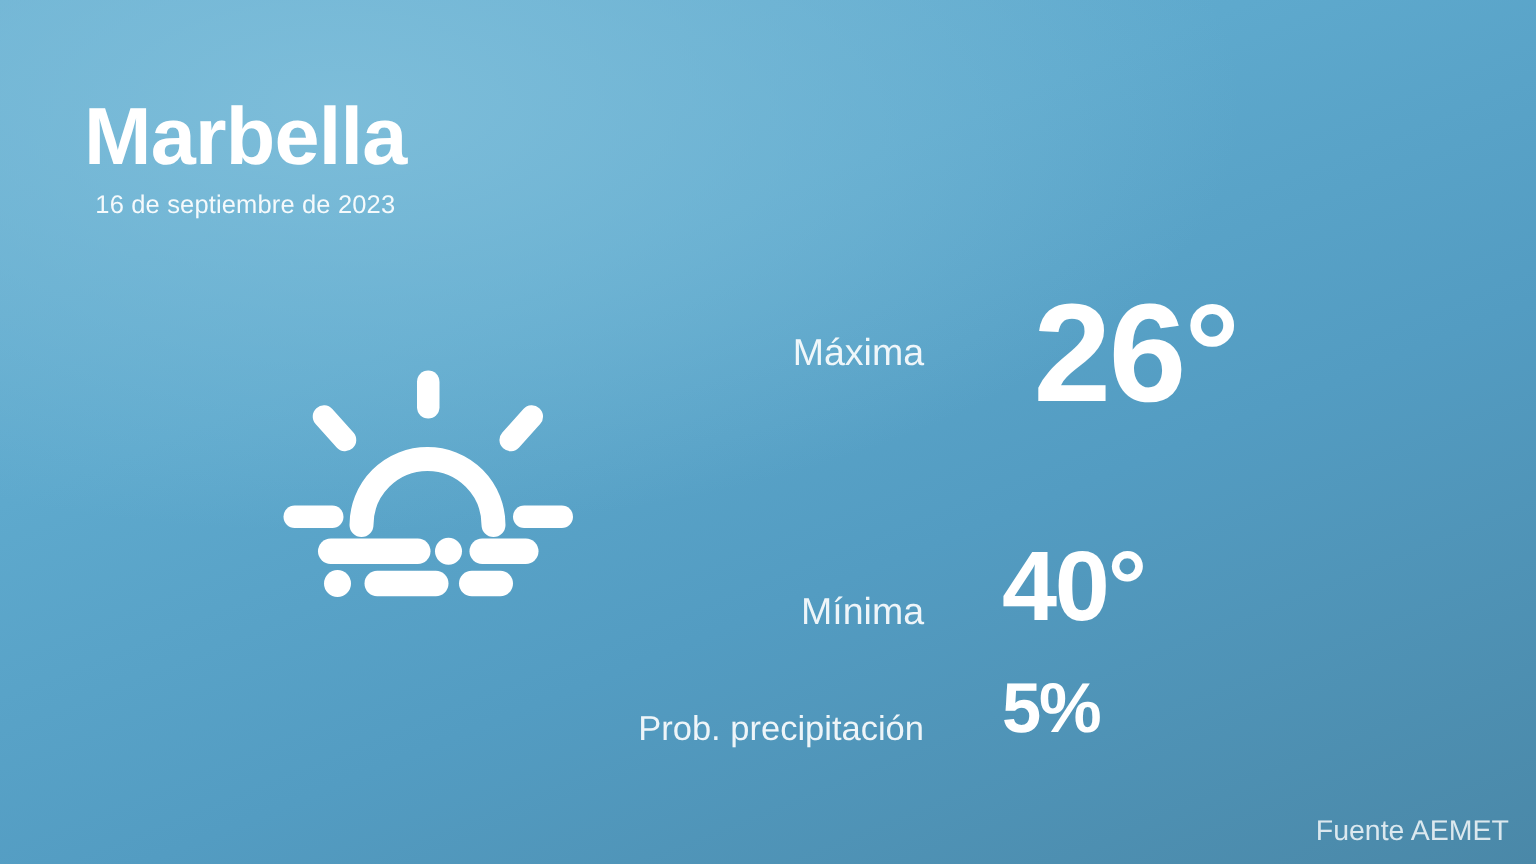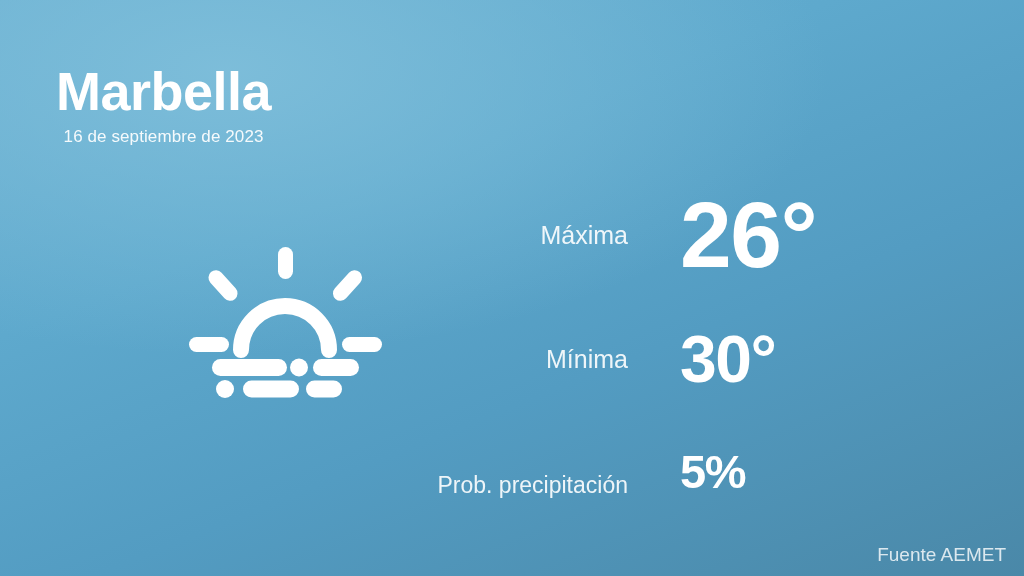--- a/index.html
+++ b/index.html
@@ -57,21 +57,21 @@
     left: 175px;
     top: 235px;
     width: 220px;
     height: 175px;
   }
   #weather-icon { display: block; }
 
   
   #readings {
     position: absolute;
-    left: 422px;
+    left: 410px;
     top: 175px;
     width: 560px;
   }
   .reading-row {
     display: flex;
     align-items: center;
     width: 100%;
   }
   .reading-label {
     flex: 0 0 258px;
@@ -85,23 +85,23 @@
   .reading-value {
     color: #ffffff;
     font-weight: bold;
     letter-spacing: -1.5px;
     white-space: nowrap;
     line-height: 1.0;
   }
 
   #row-max        { height: 120px; }
   #row-max   .reading-label { font-size: 25px; }
-  #row-max   .reading-value { font-size: 93px; }
+  #row-max   .reading-value { font-size: 93px; margin-left: 21px; }
 
-  #row-min        { height: 128px; }
+  #row-min        { height: 128px; align-items: flex-end; }
   #row-min   .reading-label { font-size: 25px; }
   #row-min   .reading-value { font-size: 66px; }
 
   #row-precip     { height: 96px; }
   #row-precip .reading-label { font-size: 23px; margin-top: 29px; }
   #row-precip .reading-value { font-size: 47px; }
 
   
   #source-note {
     position: absolute;
@@ -147,21 +147,21 @@
 
   <div id="readings">
 
     <div class="reading-row" id="row-max">
       <span class="reading-label">Máxima</span>
       <span class="reading-value">26°</span>
     </div>
 
     <div class="reading-row" id="row-min">
       <span class="reading-label">Mínima</span>
-      <span class="reading-value">30°</span>
+      <span class="reading-value">40°</span>
     </div>
 
     <div class="reading-row" id="row-precip">
       <span class="reading-label">Prob. precipitación</span>
       <span class="reading-value">5%</span>
     </div>
 
   </div>
 
   <div id="source-note">Fuente AEMET</div>

